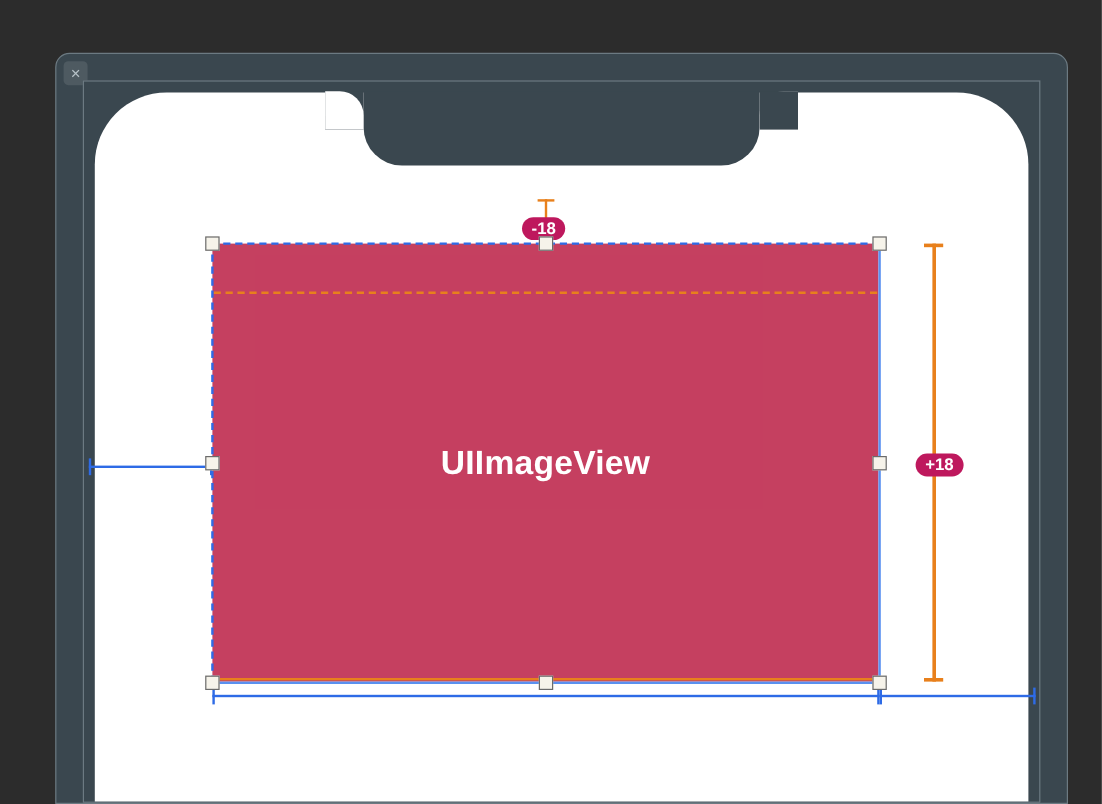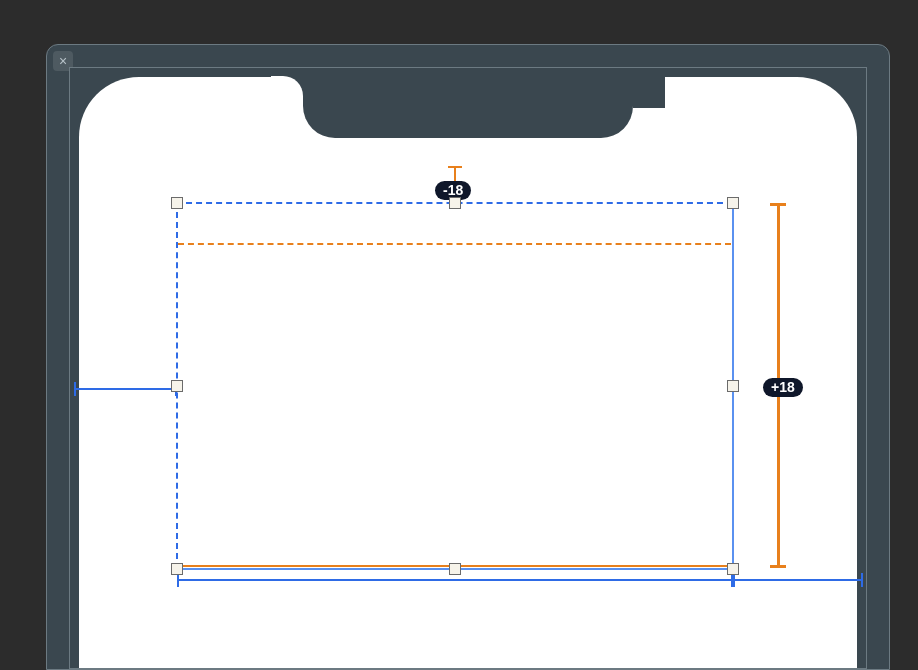--- a/index.html
+++ b/index.html
@@ -152,21 +152,21 @@
     left: 6px; top: 0; width: 2px; height: 34px; background: #e8801c;
   }
   .ibeam-top .cap-top, .ibeam-top .cap-bot {
     position: absolute; left: 0; width: 14px; height: 2px; background: #e8801c;
   }
   .ibeam-top .cap-top { top: 0; }
   .ibeam-top .cap-bot { bottom: 0; }
 
   .badge {
     position: absolute;
-    background: #0f172a;
+    background: #be185d;
     color: #fff;
     font-size: 14px;
     font-weight: 700;
     padding: 2px 8px 3px 8px;
     border-radius: 10px;
     line-height: 1;
     white-space: nowrap;
   }
   .badge-top { left: 365px; top: 113px; }
 
@@ -254,20 +254,23 @@
       <div class="cap-l"></div>
         <div class="stem"></div>
         <div class="cap-r"></div>
     </div>
     <div class="ibeam-h ibeam-trailing">
       <div class="cap-l"></div>
         <div class="stem"></div>
         <div class="cap-r"></div>
     </div>
 
+    <div class="imageview">
+      <span class="imageview-label">UIImageView</span>
+    </div>
 
     <div class="constraint-dashed c-top-dashed"></div>
     <div class="constraint-dashed c-bot-dashed"></div>
 
     <div class="selection-edge sel-top"></div>
     <div class="selection-edge sel-left"></div>
     <div class="selection-edge sel-right"></div>
     <div class="selection-edge sel-bottom"></div>
 
     <div class="ibeam-top">

